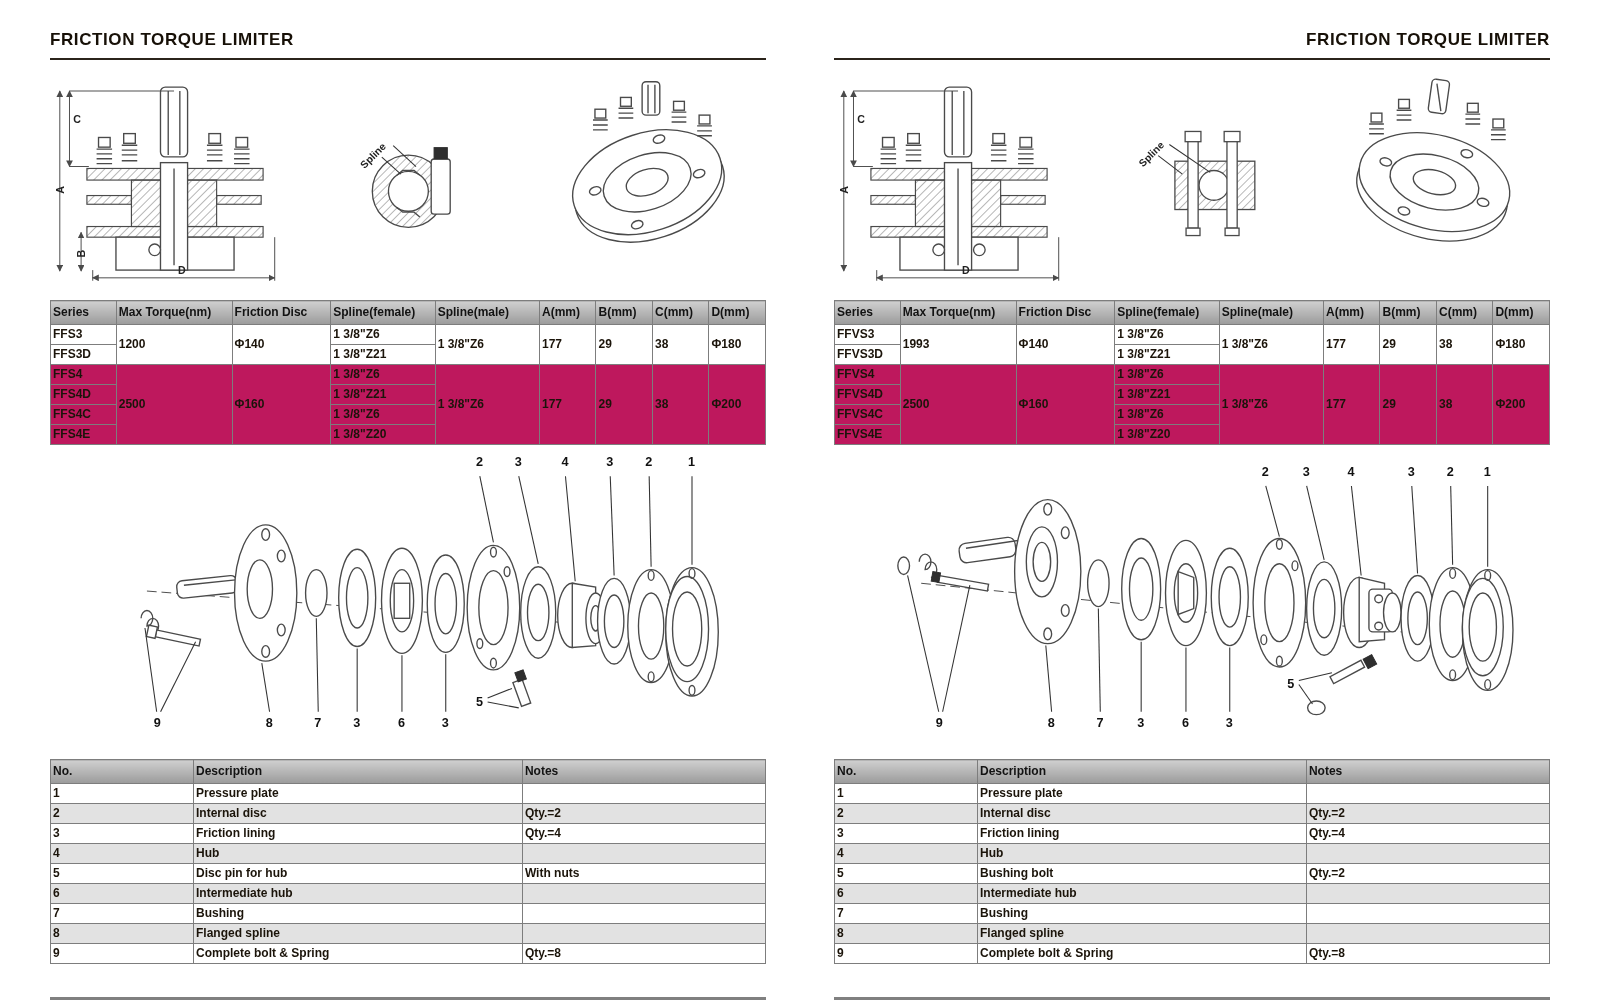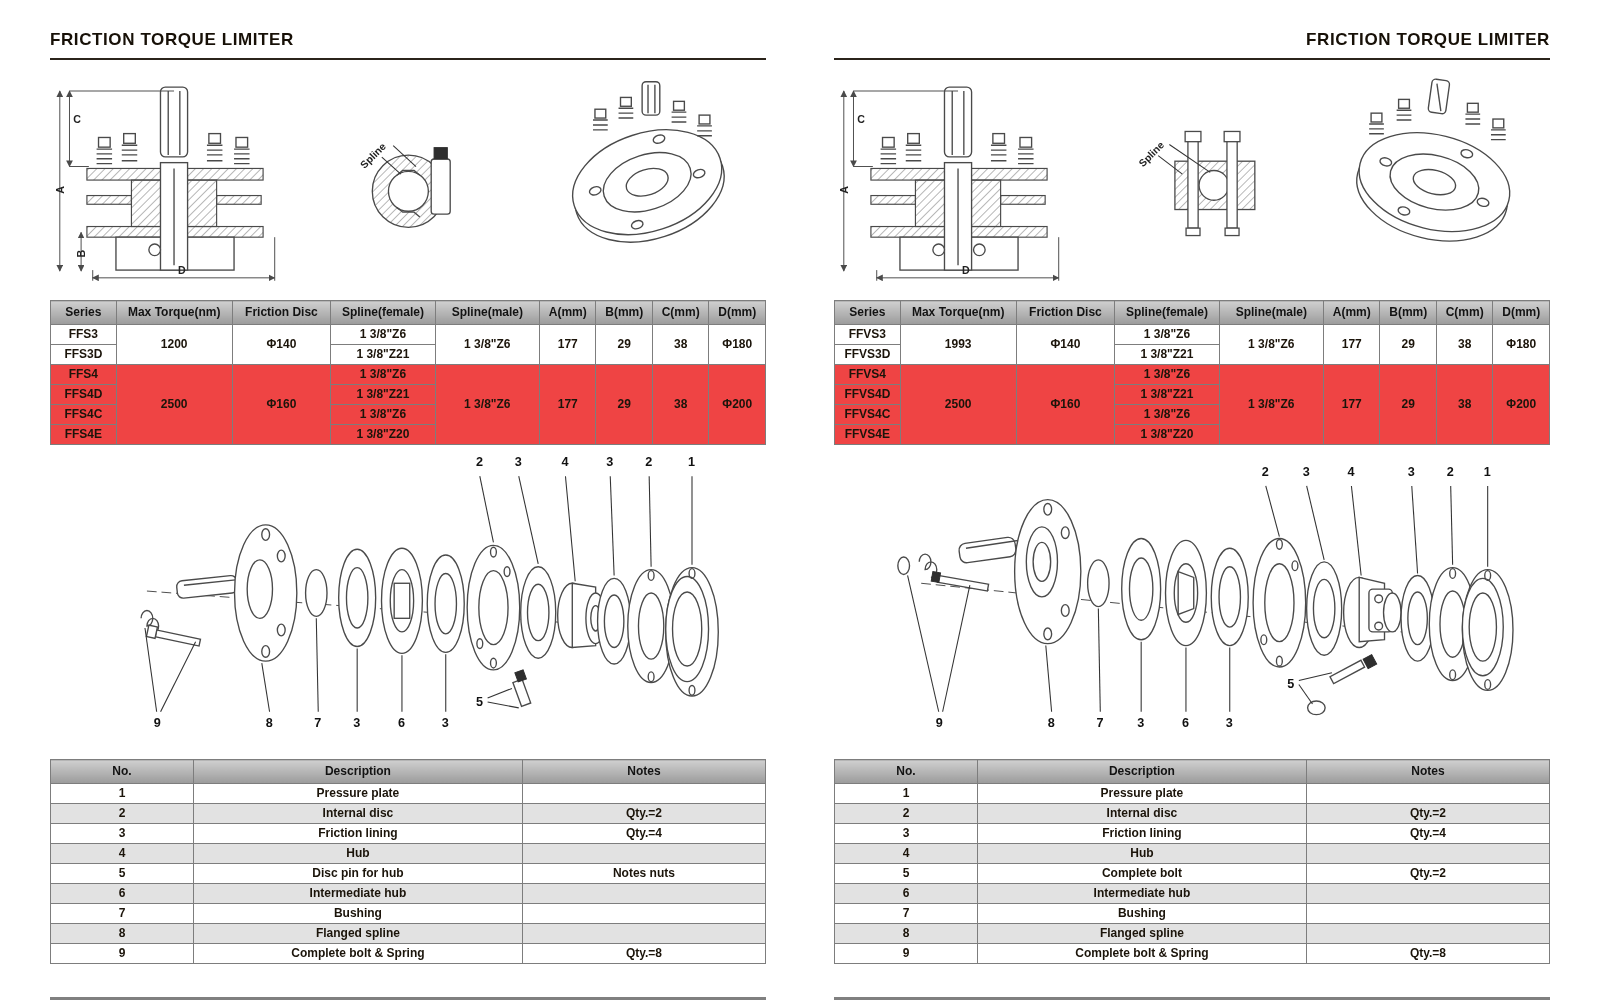--- a/index.html
+++ b/index.html
@@ -26,29 +26,29 @@
   .ln { stroke:#4a4a4a; stroke-width:1.4; fill:none; }
   .lnw { stroke:#4a4a4a; stroke-width:1.4; fill:#ffffff; }
   .lnh { stroke:#4a4a4a; stroke-width:1.2; fill:url(#hatchL); }
   .dim { stroke:#4a4a4a; stroke-width:1; fill:none; }
   .dimtxt { font-size:11px; font-weight:bold; fill:#222; }
   .numtxt { font-size:13px; font-weight:bold; fill:#111; }
   .leader { stroke:#333; stroke-width:1.1; fill:none; }
   .dark { fill:#2e2e2e; stroke:#2e2e2e; }
 
   table { border-collapse:collapse; width:100%; table-layout:fixed; }
-  .spec-table, .parts-table { font-size:12px; font-weight:bold; text-align:center; }
+  .spec-table, .parts-table { font-size:12px; font-weight:bold; text-align:left; }
   .spec-table th, .spec-table td, .parts-table th, .parts-table td {
     border:1px solid #7d7d7d; padding:2px 2px; line-height:1.25; overflow:hidden; white-space:nowrap;
   }
   .spec-table th, .parts-table th {
     background:linear-gradient(#cfcfcf,#9b9b9b); color:#131313; height:24px; font-size:12px;
   }
   .spec-table td { height:20px; background:#ffffff; }
-  .spec-table tr.g2 td { background:#ef4444; }
+  .spec-table tr.g2 td { background:#be185d; }
   .parts-table td { height:19px; background:#ffffff; }
   .parts-table tr.alt td { background:#e2e2e2; }
   .parts-table { margin-top:20px; }
 
   .exploded { margin:2px 0 6px 0; }
 
   .page-bottom-hint { position:absolute; bottom:0; left:50px; right:34px;
     height:3px; background:#3c3c3c; opacity:.65; }
   .page.right .page-bottom-hint { left:34px; right:50px; }
 </style>
@@ -363,21 +363,21 @@
             <td>Qty.=4</td>
           </tr>
       <tr class="alt">
             <td>4</td>
             <td>Hub</td>
             <td></td>
           </tr>
       <tr>
             <td>5</td>
             <td>Disc pin for hub</td>
-            <td>Notes nuts</td>
+            <td>With nuts</td>
           </tr>
       <tr class="alt">
             <td>6</td>
             <td>Intermediate hub</td>
             <td></td>
           </tr>
       <tr>
             <td>7</td>
             <td>Bushing</td>
             <td></td>
@@ -681,21 +681,21 @@
             <td>Friction lining</td>
             <td>Qty.=4</td>
           </tr>
       <tr class="alt">
             <td>4</td>
             <td>Hub</td>
             <td></td>
           </tr>
       <tr>
             <td>5</td>
-            <td>Complete bolt</td>
+            <td>Bushing bolt</td>
             <td>Qty.=2</td>
           </tr>
       <tr class="alt">
             <td>6</td>
             <td>Intermediate hub</td>
             <td></td>
           </tr>
       <tr>
             <td>7</td>
             <td>Bushing</td>

